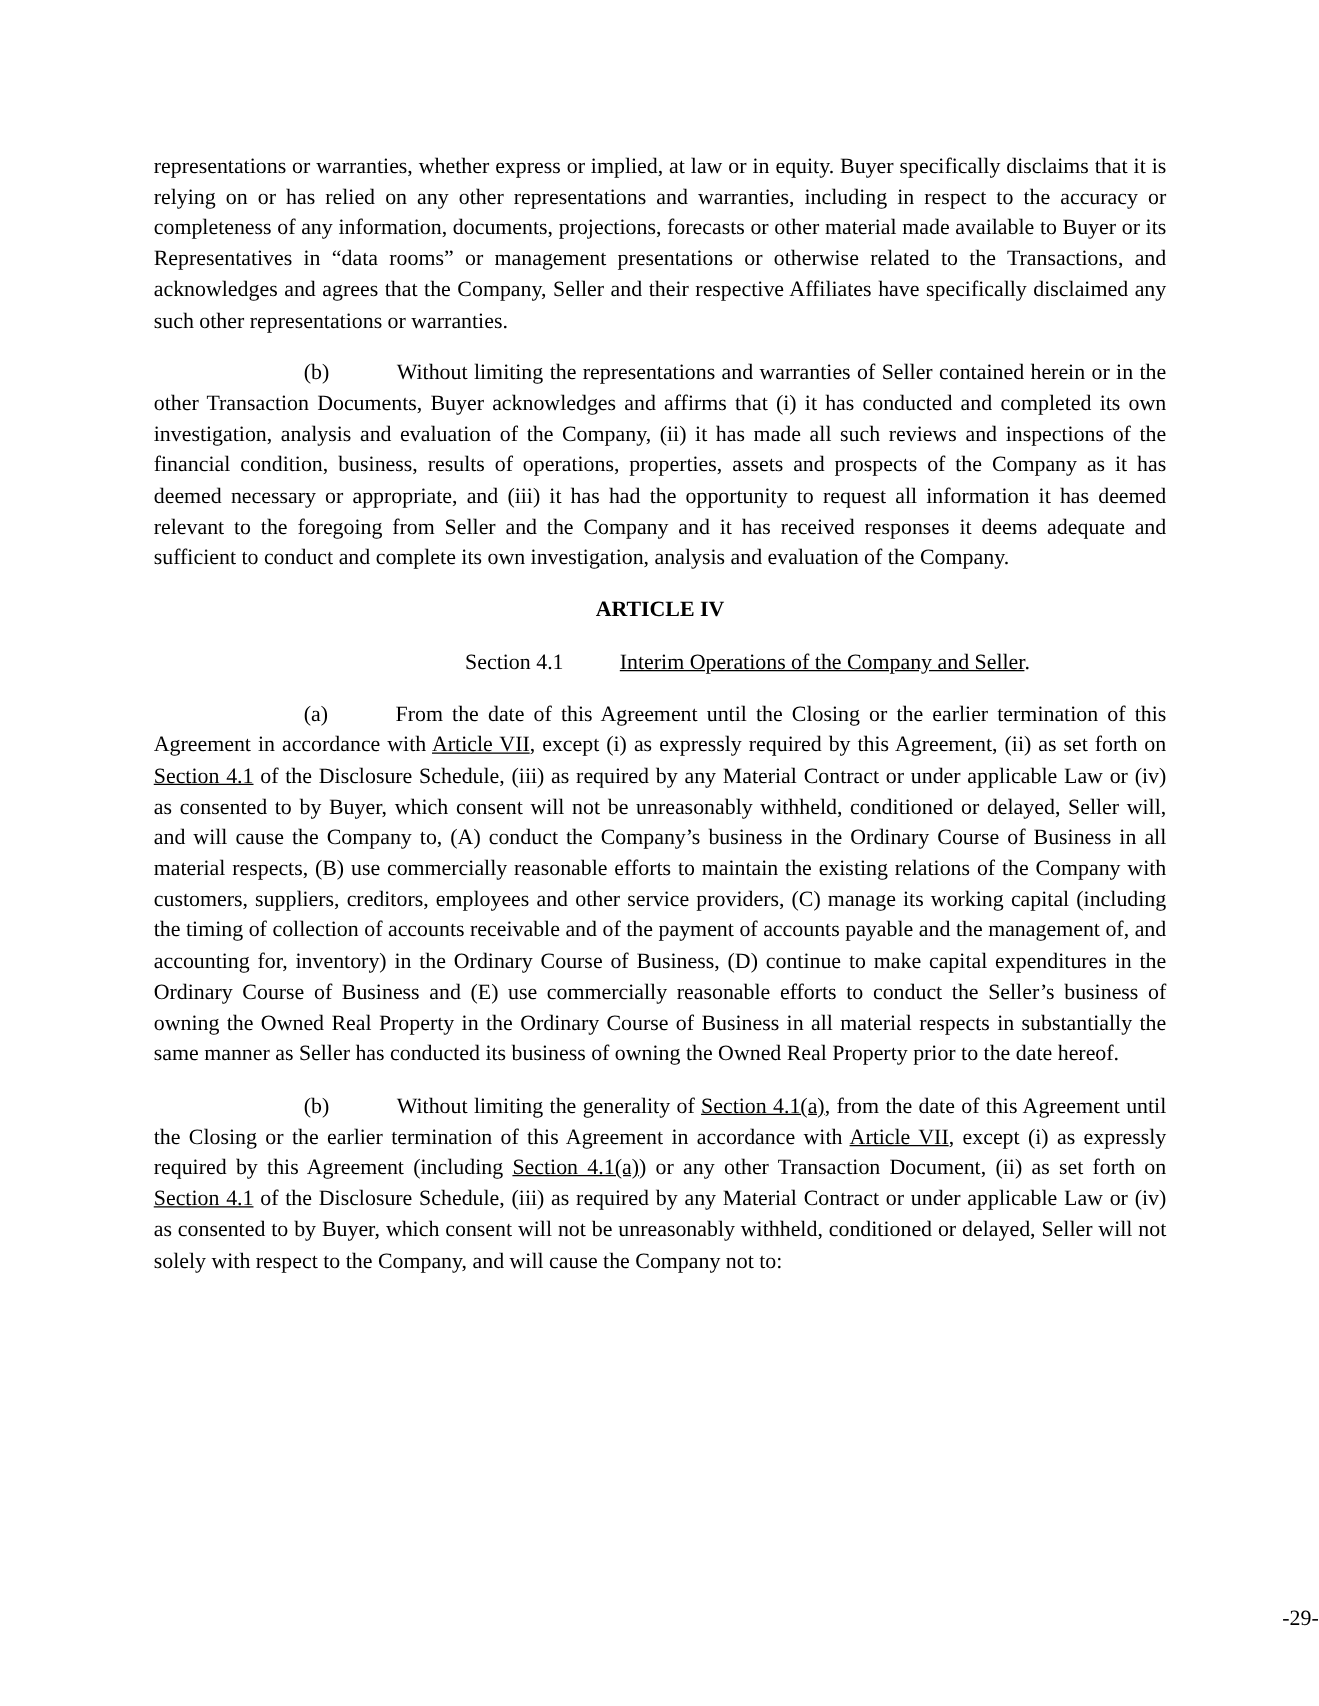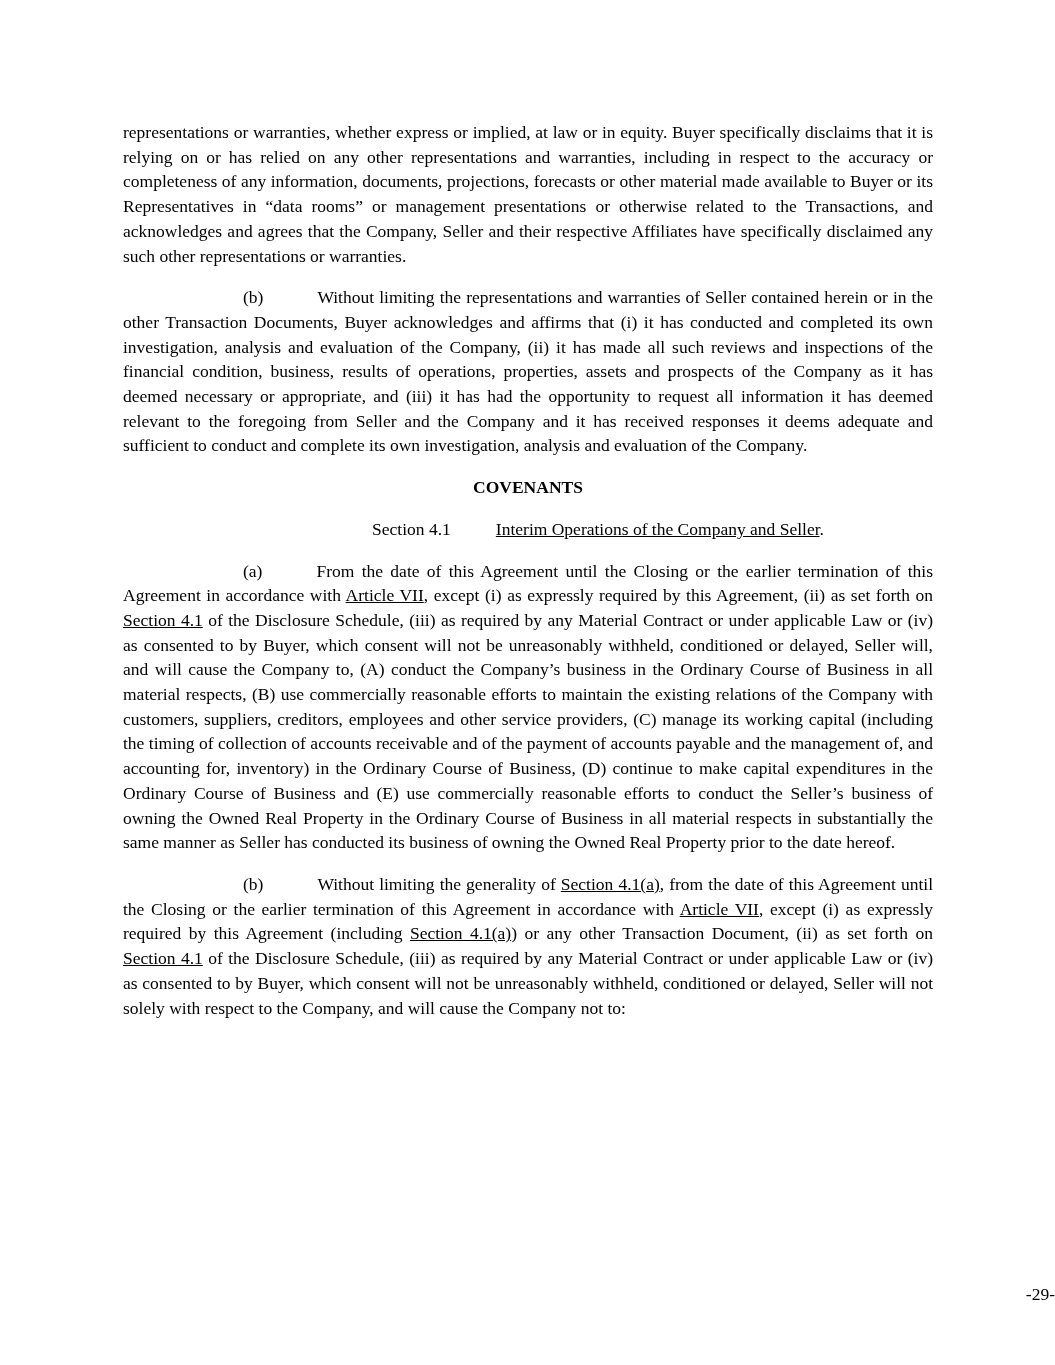--- a/index.html
+++ b/index.html
@@ -64,21 +64,21 @@
 </head>
 <body>
 
 <div class="page">
 
   <p class="para"><span>representations or warranties, whether express or implied, at law or in equity.  Buyer specifically disclaims that it is relying on or has relied on any other representations and warranties, including in respect to the accuracy or completeness of any information, documents, projections, forecasts or other material made available to Buyer or its Representatives in “data rooms” or management presentations or otherwise related to the Transactions, and acknowledges and agrees that the Company, Seller and their respective Affiliates have specifically disclaimed any such other representations or warranties.</span></p>
 
   <p class="para indent"><span>(b)</span><span class="tab"></span><span>Without limiting the representations and warranties of Seller contained herein or in the other Transaction Documents, Buyer acknowledges and affirms that (i) it has conducted and completed its own investigation, analysis and evaluation of the Company, (ii) it has made all such reviews and inspections of the financial condition, business, results of operations, properties, assets and prospects of the Company as it has deemed necessary or appropriate, and (iii) it has had the opportunity to request all information it has deemed relevant to the foregoing from Seller and the Company and it has received responses it deems adequate and sufficient to conduct and complete its own investigation, analysis and evaluation of the Company.</span></p>
 
   <div class="heading-block">
-    <p>COVENANTS</p>
+    <p>ARTICLE IV</p>
   </div>
 
   <p class="section-line"><span>Section 4.1</span><span class="tab2"></span><span class="u">Interim Operations of the Company and Seller</span><span>.</span></p>
 
   <p class="para indent"><span>(a)</span><span class="tab"></span><span>From the date of this Agreement until the Closing or the earlier termination of this Agreement in accordance with </span><span class="u">Article VII</span><span>, except (i) as expressly required by this Agreement, (ii) as set forth on </span><span class="u">Section 4.1</span><span> of the Disclosure Schedule, (iii) as required by any Material Contract or under applicable Law or (iv) as consented to by Buyer, which consent will not be unreasonably withheld, conditioned or delayed, Seller will, and will cause the Company to, (A) conduct the Company’s business in the Ordinary Course of Business in all material respects, (B) use commercially reasonable efforts to maintain the existing relations of the Company with customers, suppliers, creditors, employees and other service providers, (C) manage its working capital (including the timing of collection of accounts receivable and of the payment of accounts payable and the management of, and accounting for, inventory) in the Ordinary Course of Business, (D) continue to make capital expenditures in the Ordinary Course of Business and (E) use commercially reasonable efforts to conduct the Seller’s business of owning the Owned Real Property in the Ordinary Course of Business in all material respects in substantially the same manner as Seller has conducted its business of owning the Owned Real Property prior to the date hereof.</span></p>
 
   <p class="para indent"><span>(b)</span><span class="tab"></span><span>Without limiting the generality of </span><span class="u">Section 4.1(a)</span><span>, from the date of this Agreement until the Closing or the earlier termination of this Agreement in accordance with </span><span class="u">Article VII</span><span>, except (i) as expressly required by this Agreement (including </span><span class="u">Section 4.1(a)</span><span>) or any other Transaction Document, (ii) as set forth on </span><span class="u">Section 4.1</span><span> of the Disclosure Schedule, (iii) as required by any Material Contract or under applicable Law or (iv) as consented to by Buyer, which consent will not be unreasonably withheld, conditioned or delayed, Seller will not solely with respect to the Company, and will cause the Company not to:</span></p>
 
   <div class="footer">-29-</div>
 

